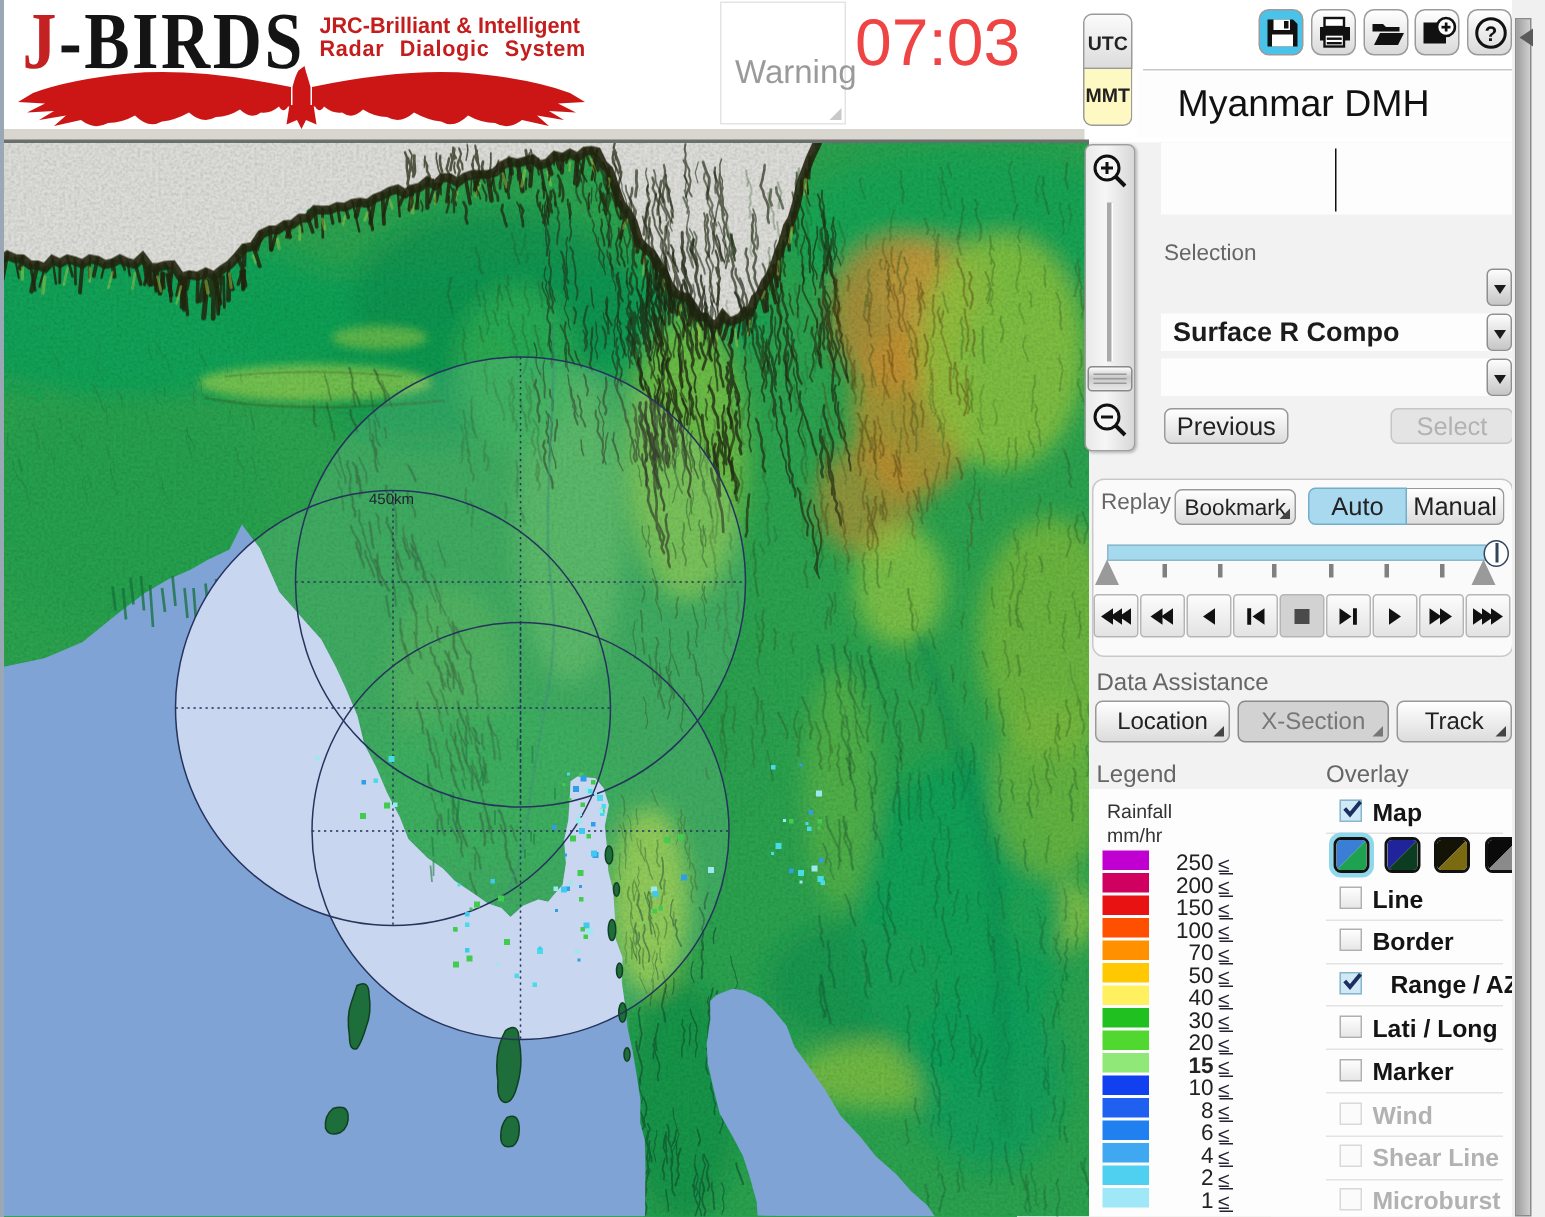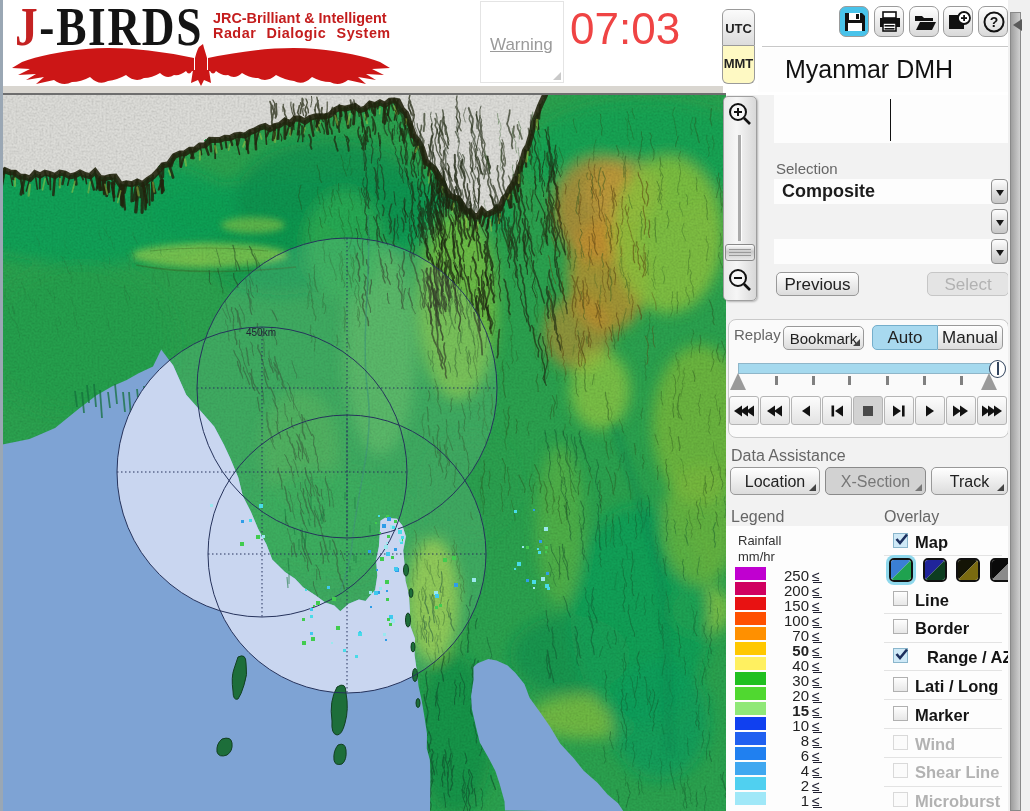--- a/index.html
+++ b/index.html
@@ -12,21 +12,21 @@
 #leftedge{position:absolute;left:0;top:0;width:3px;height:811px;background:#9aa7b4;z-index:50;}
 #logo-jbirds{position:absolute;left:15px;top:-4px;font-family:"Liberation Serif",serif;
  font-weight:bold;font-size:54px;letter-spacing:2px;color:#141414;transform:scale(0.84,1);transform-origin:0 0;}
 #logo-jbirds .j{color:#c42222;}
 #tagline{position:absolute;left:213px;top:10px;color:#c41d1d;font-weight:bold;
  font-size:15px;line-height:15px;transform:scale(0.96,1.0);transform-origin:0 0;}
 #tagline .l2{letter-spacing:0.5px;word-spacing:6px;}
 
 #warnbox{position:absolute;left:480px;top:1px;width:84px;height:82px;background:#fff;
  border:1px solid #e4e4e4;}
-#warnbox span{position:absolute;left:9px;top:33px;color:#9a9a9a;font-size:17px;text-decoration:underline;}
+#warnbox span{position:absolute;left:9px;top:33px;color:#9a9a9a;font-size:22px;}
 .grip{position:absolute;right:2px;bottom:2px;width:0;height:0;
  border-left:8px solid transparent;border-bottom:8px solid #b9b9b9;}
 #time{position:absolute;left:570px;top:4px;width:150px;color:#ef4444;font-size:44px;}
 #date{position:absolute;left:570px;top:56px;color:#3f3f3f;font-size:24px;}
 
 #utc{position:absolute;left:722px;top:9px;width:33px;height:37px;border:1px solid #9a9a9a;
  border-radius:6px 6px 0 0;background:linear-gradient(#fbfbfb,#dcdcdc);
  font-weight:bold;font-size:13px;text-align:center;line-height:37px;color:#222;}
 #mmt{position:absolute;left:722px;top:46px;width:33px;height:38px;border:1px solid #9a9a9a;
  border-top:none;border-radius:0 0 6px 6px;background:#fef9c3;
@@ -1977,24 +1977,24 @@
             <rect x="399" y="444" width="3" height="3" fill="#9be8ef"></rect>
             <rect x="394" y="425" width="3" height="3" fill="#41cc4f"></rect>
             <rect x="394" y="453" width="3" height="3" fill="#2f9de8"></rect>
           </g>
         </g>
       </svg></div>
     <div id="panel"></div>
     <div id="inputbox"></div>
     <div id="cursorline"></div>
     <div class="sectlabel" style="left:776px;top:160px;">Selection</div>
-    <div class="field" style="top:179px;">
-      <span>Composite</span>
+    <div class="drop" style="top:179px;"></div>
+    <div class="field" style="top:209px;">
+      <span>Surface R Compo</span>
     </div>
-    <div class="drop" style="top:179px;"></div>
     <div class="drop" style="top:209px;"></div>
     <div class="field" style="top:239px;"></div>
     <div class="drop" style="top:239px;"></div>
     <div class="btn" style="left:776px;top:272px;width:83px;height:24px;line-height:23px;">Previous</div>
     <div class="btn dis" style="left:927px;top:272px;width:82px;height:24px;line-height:23px;">Select</div>
     <div id="replaybox"></div>
     <div class="sectlabel" style="left:734px;top:326px;font-size:15px;">Replay</div>
     <div class="btn" style="left:783px;top:326px;width:81px;height:24px;line-height:23px;font-size:15px;">Bookmark<div class="corner"></div></div>
     <div class="btn" style="left:872px;top:325px;width:66px;height:25px;line-height:24px;background:#a8d9ef;border-color:#74aecb;border-radius:5px 0 0 5px;">Auto</div>
     <div class="btn" style="left:938px;top:325px;width:65px;height:25px;line-height:24px;border-radius:0 5px 5px 0;border-left:none;">Manual</div>
@@ -2078,21 +2078,21 @@
     <div class="swatch" style="top:597px;background:#e81212;"></div>
     <div class="leg-num" style="left:775px;top:597px;">150</div>
     <div class="leg-le" style="left:812px;top:598px;">≤</div>
     <div class="swatch" style="top:612px;background:#ff5000;"></div>
     <div class="leg-num" style="left:775px;top:612px;">100</div>
     <div class="leg-le" style="left:812px;top:613px;">≤</div>
     <div class="swatch" style="top:627px;background:#ff9000;"></div>
     <div class="leg-num" style="left:775px;top:627px;">70</div>
     <div class="leg-le" style="left:812px;top:628px;">≤</div>
     <div class="swatch" style="top:642px;background:#ffc800;"></div>
-    <div class="leg-num" style="left:775px;top:642px;font-weight:bold;">50</div>
+    <div class="leg-num" style="left:775px;top:642px;">50</div>
     <div class="leg-le" style="left:812px;top:643px;">≤</div>
     <div class="swatch" style="top:657px;background:#fff060;"></div>
     <div class="leg-num" style="left:775px;top:657px;">40</div>
     <div class="leg-le" style="left:812px;top:658px;">≤</div>
     <div class="swatch" style="top:672px;background:#20c020;"></div>
     <div class="leg-num" style="left:775px;top:672px;">30</div>
     <div class="leg-le" style="left:812px;top:673px;">≤</div>
     <div class="swatch" style="top:687px;background:#50d830;"></div>
     <div class="leg-num" style="left:775px;top:687px;">20</div>
     <div class="leg-le" style="left:812px;top:688px;">≤</div>

